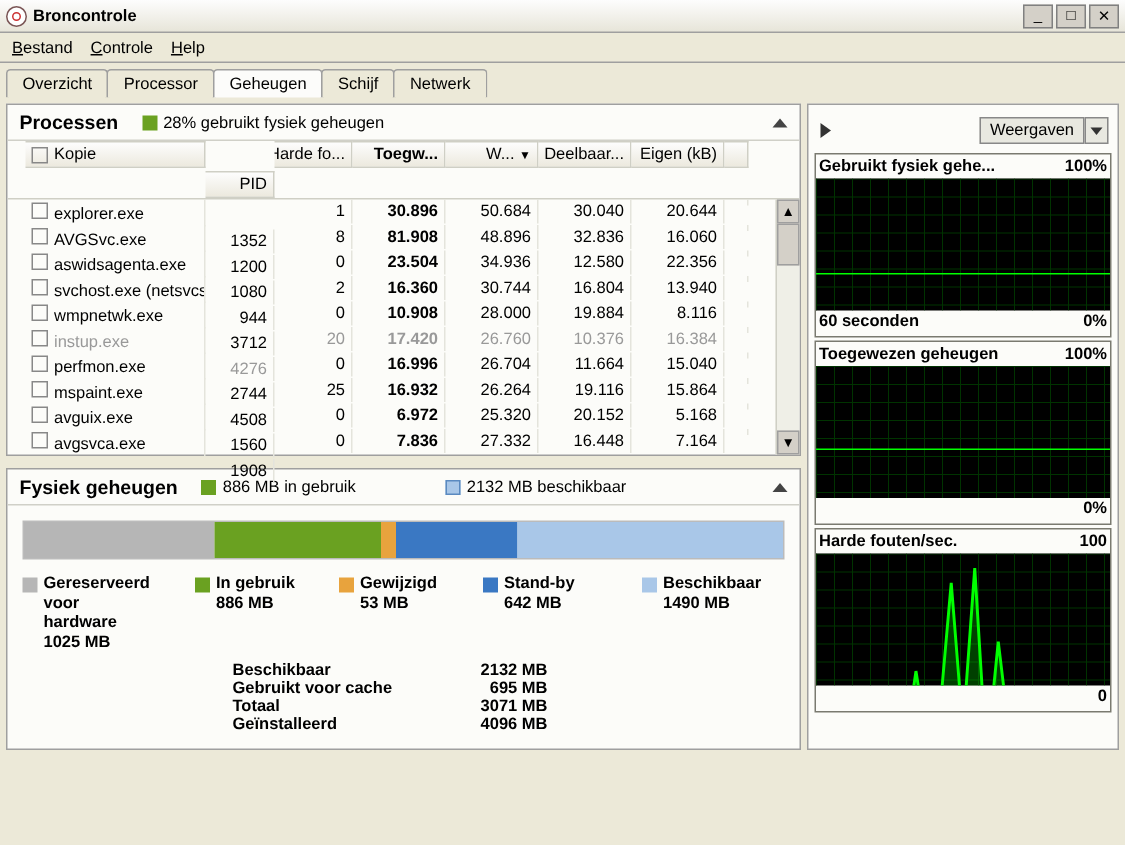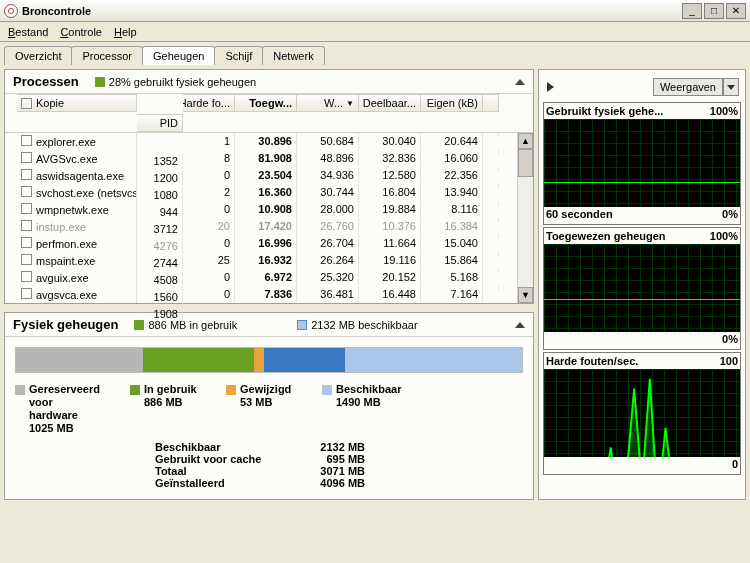--- a/index.html
+++ b/index.html
@@ -213,21 +213,21 @@
             <div class="td col-w num">25.320</div>
             <div class="td col-deel num">20.152</div>
             <div class="td col-eigen num">5.168</div>
             <div class="td col-scroll"></div>
           </div>
           <div class="row">
             <div class="td col-kopie"><span class="cbox"></span>avgsvca.exe</div>
             <div class="td col-pid num">1908</div>
             <div class="td col-hf num">0</div>
             <div class="td col-toeg num">7.836</div>
-            <div class="td col-w num">36.481</div>
+            <div class="td col-w num">27.332</div>
             <div class="td col-deel num">16.448</div>
             <div class="td col-eigen num">7.164</div>
             <div class="td col-scroll"></div>
           </div>
           <div class="vscroll">
           <div class="btn">▲</div>
           <div class="thumb"></div>
           <div class="btn" style="position:absolute;bottom:0;left:0;right:0">▼</div>
         </div>
       </div>
@@ -270,20 +270,27 @@
               <b>886 MB</b>
             </span>
           </div>
         <div class="item" style="width:86px">
             <span class="sw" style="background:#e8a33d"></span>
             <span class="txt">
               <b>Gewijzigd</b>
               <b>53 MB</b>
             </span>
           </div>
+        <div class="item" style="width:96px">
+            <span class="sw" style="background:#3a78c3"></span>
+            <span class="txt">
+              <b>Stand-by</b>
+              <b>642 MB</b>
+            </span>
+          </div>
         <div class="item">
             <span class="sw" style="background:#a9c7e8"></span>
             <span class="txt">
               <b>Beschikbaar</b>
               <b>1490 MB</b>
             </span>
           </div>
       </div>
       <div class="stats">
         <div>

